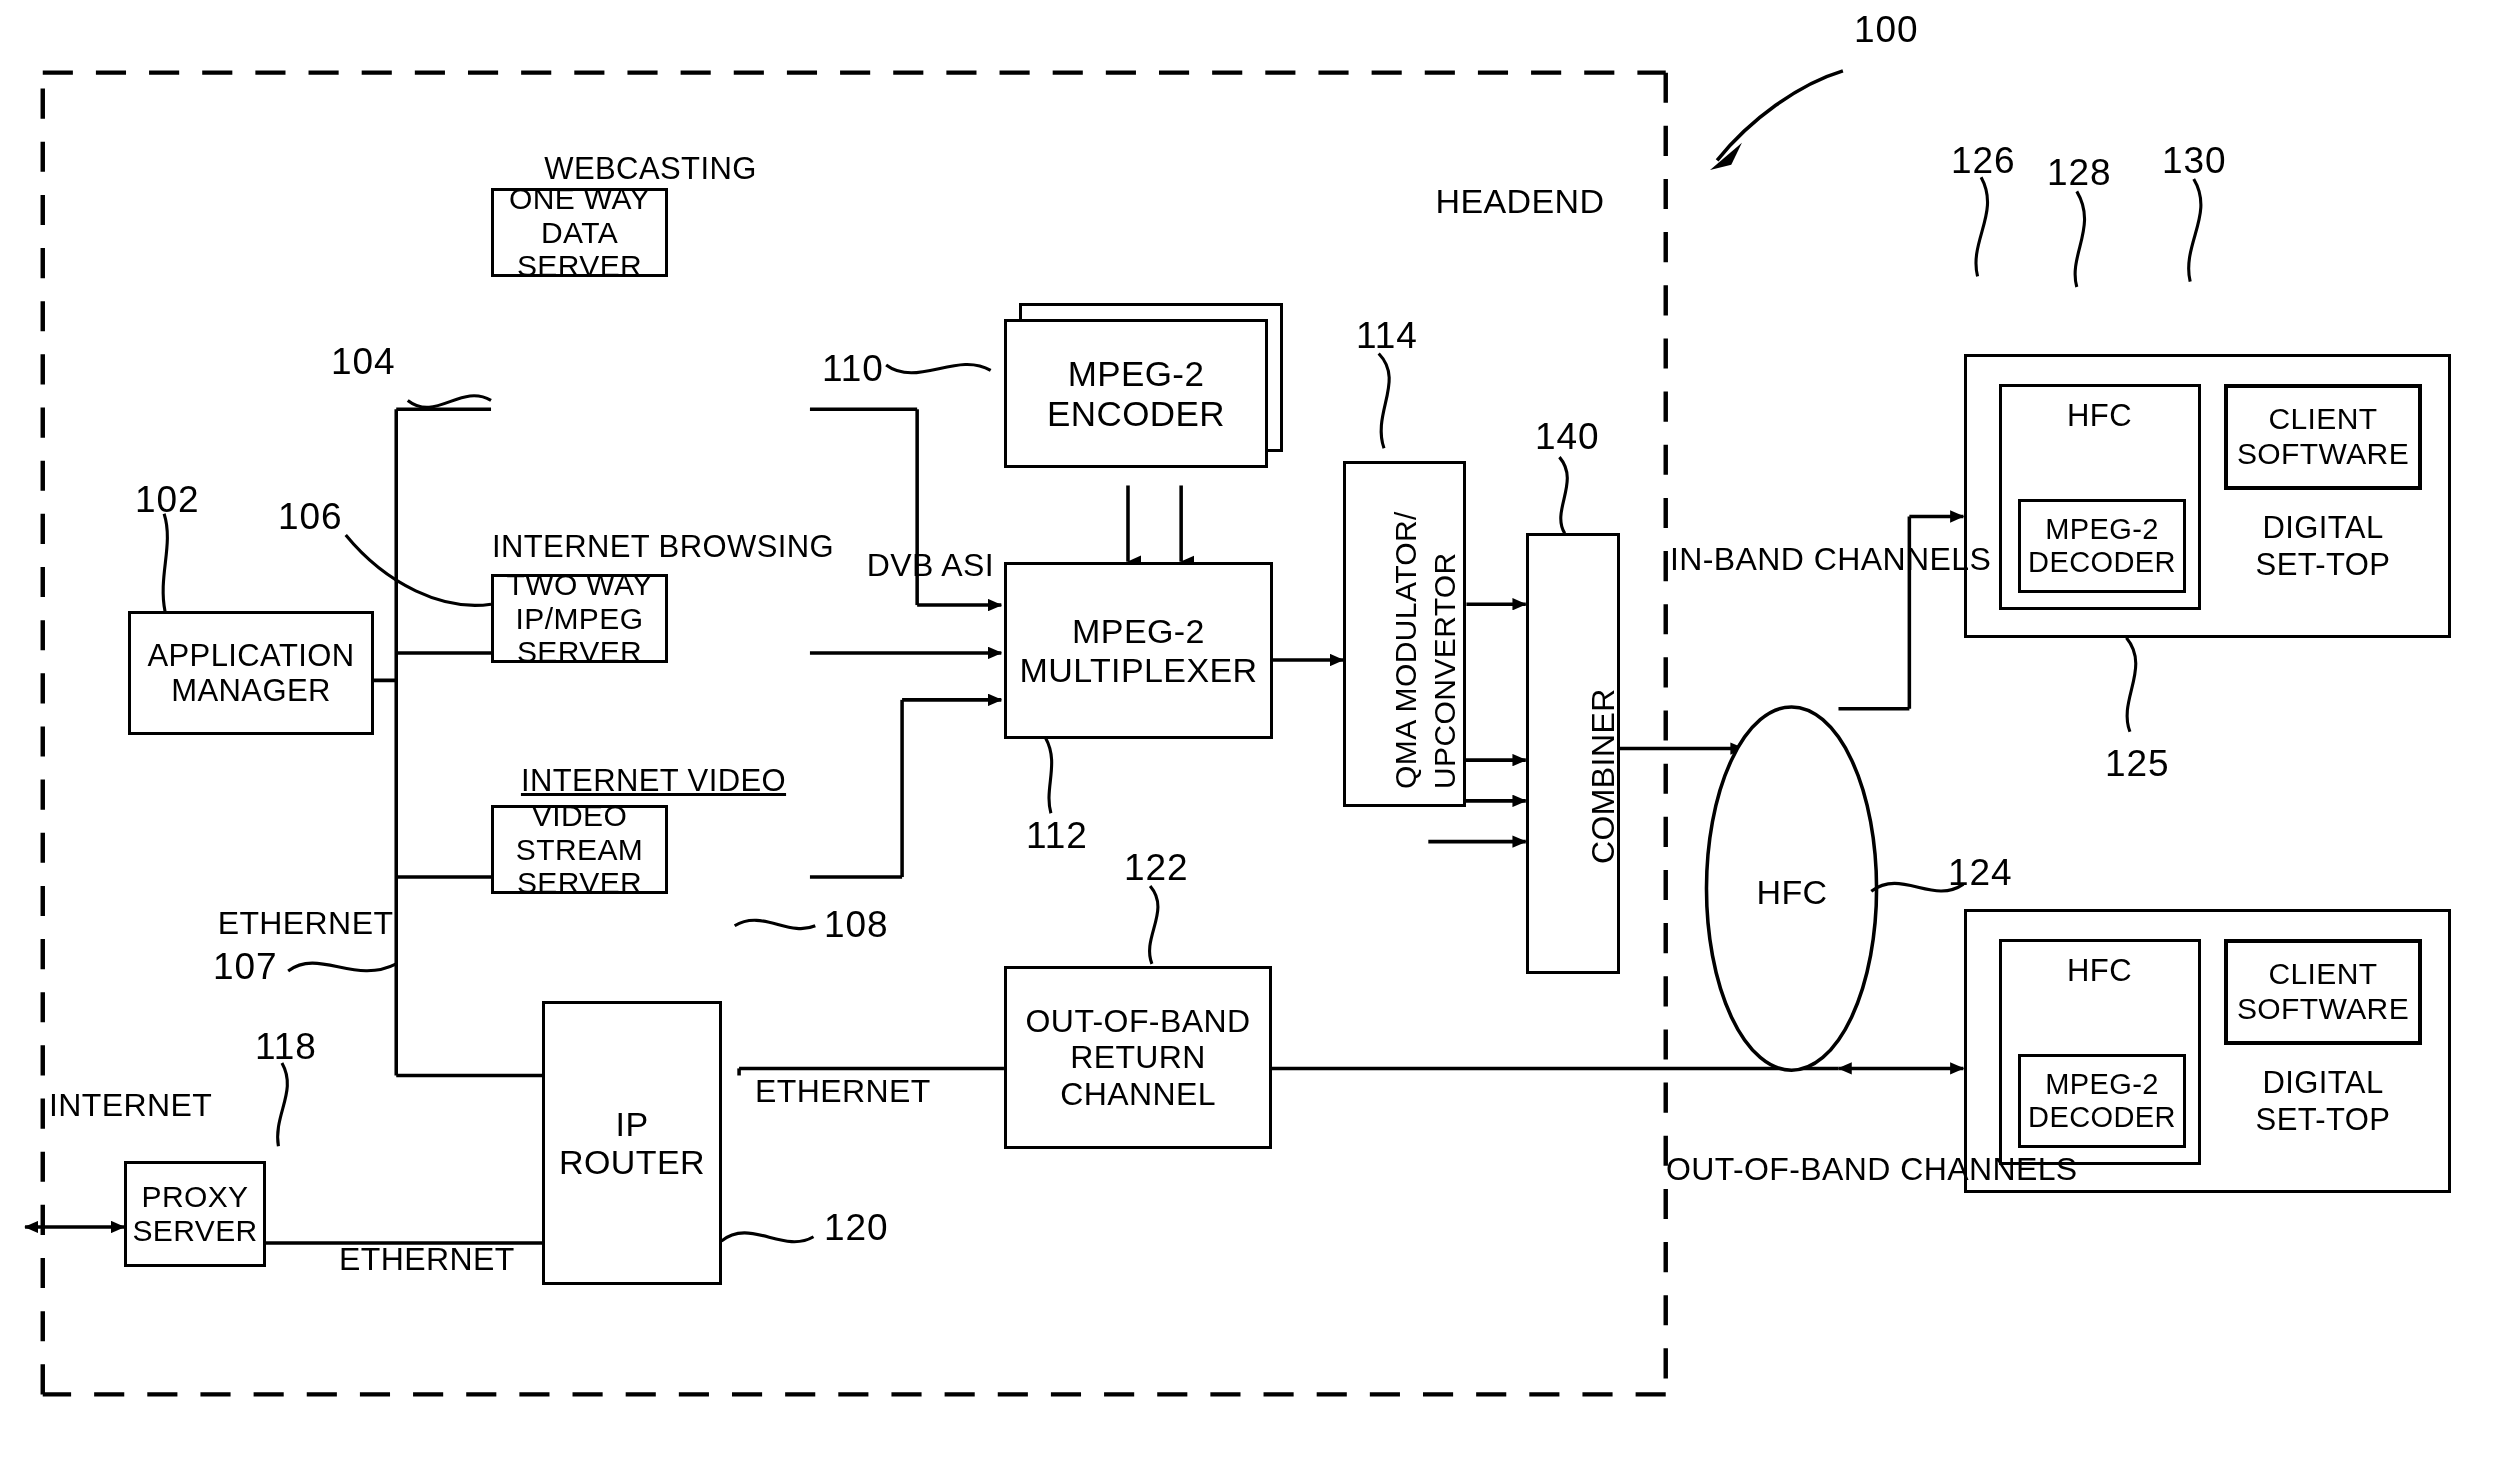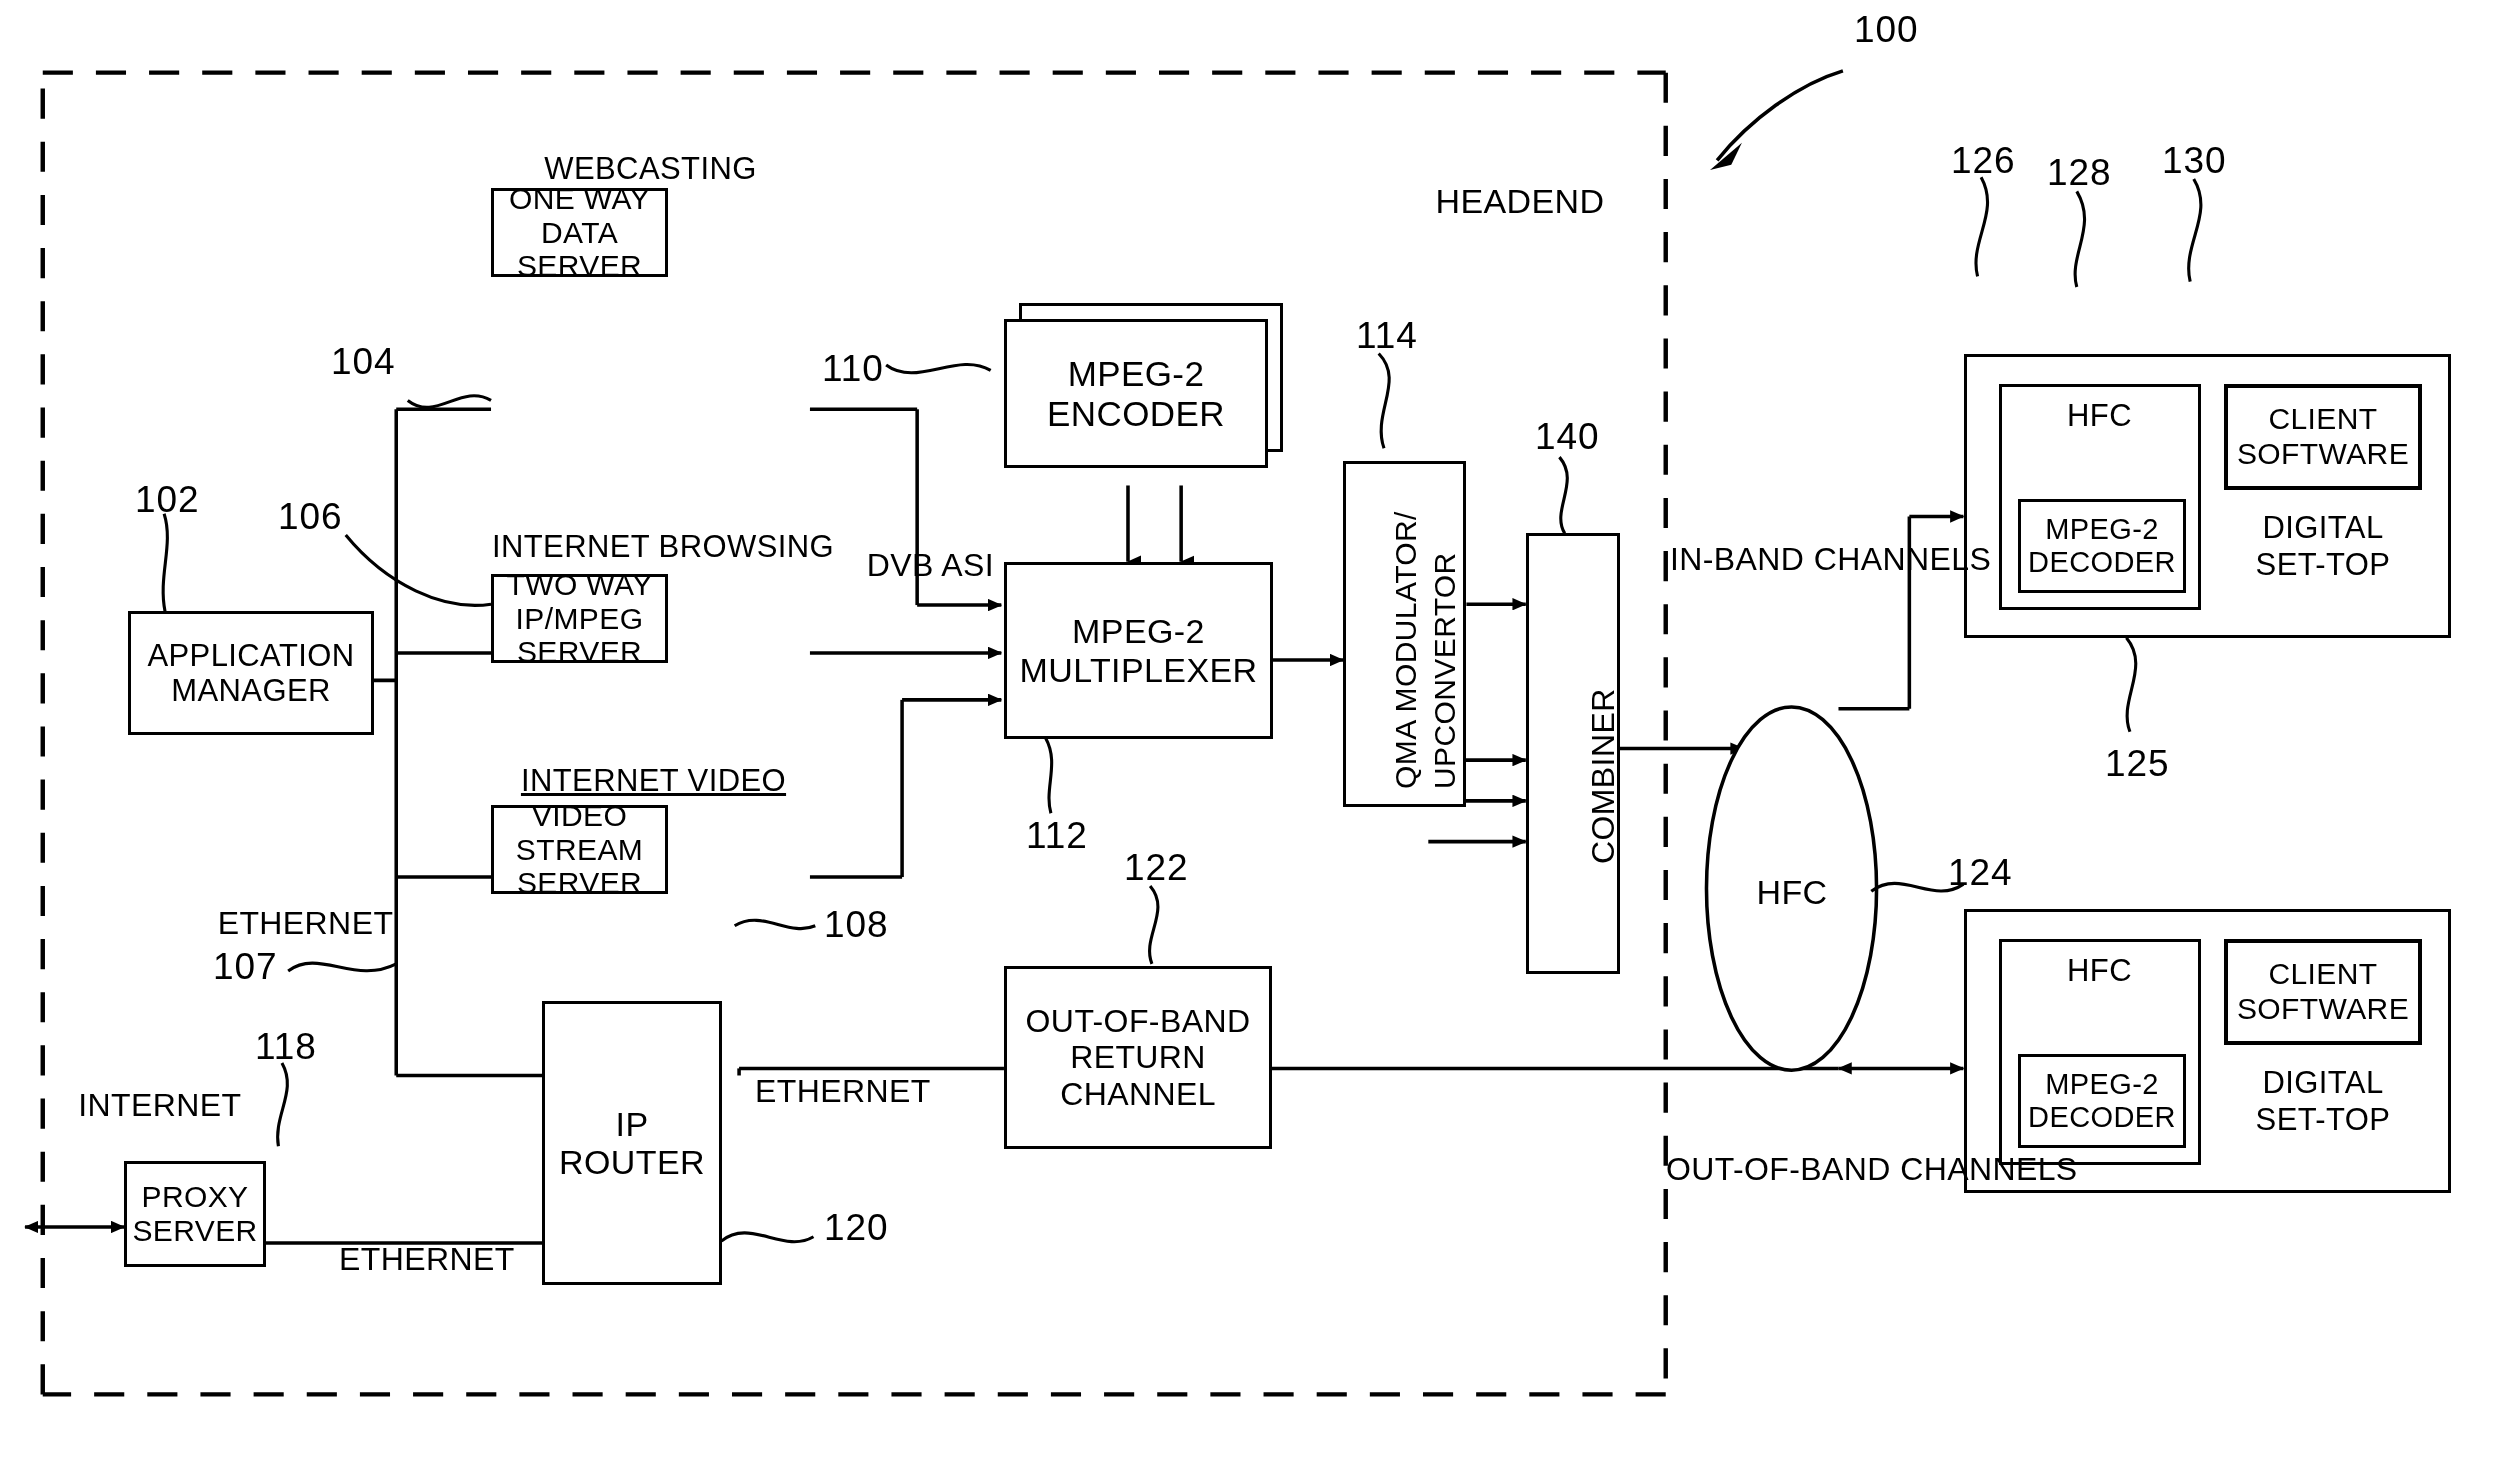--- a/index.html
+++ b/index.html
@@ -317,21 +317,21 @@
       <span class="ln">SOFTWARE</span>
     </div>
     <div style="position:absolute; left:257px; top:152px; width:198px; font-size:31px; text-align:center; line-height:1.2;">
       <span class="ln">DIGITAL</span>
       <span class="ln">SET-TOP</span>
     </div>
   </div>
 
   <div class="lbl" style="left:1409px; top:182px; width:222px; font-size:34px;">HEADEND</div>
 
-  <div class="lbl" style="left:19.5px; top:1088px; width:222px; font-size:32px; text-align:right;">INTERNET</div>
+  <div class="lbl" style="left:19.5px; top:1088px; width:222px; font-size:32px; text-align:center;">INTERNET</div>
 
   <div class="lbl" style="left:842px; top:548px; width:177px; font-size:32px;">DVB ASI</div>
 
   <div class="lbl" style="left:199px; top:906px; width:213px; font-size:32px;">ETHERNET</div>
 
   <div class="lbl" style="left:755px; top:1074px; width:213px; font-size:32px; text-align:left;">ETHERNET</div>
 
   <div class="lbl" style="left:339px; top:1242px; width:213px; font-size:32px; text-align:left;">ETHERNET</div>
 
   <div class="lbl" style="left:1670px; top:542px; width:248px; font-size:32px;">

